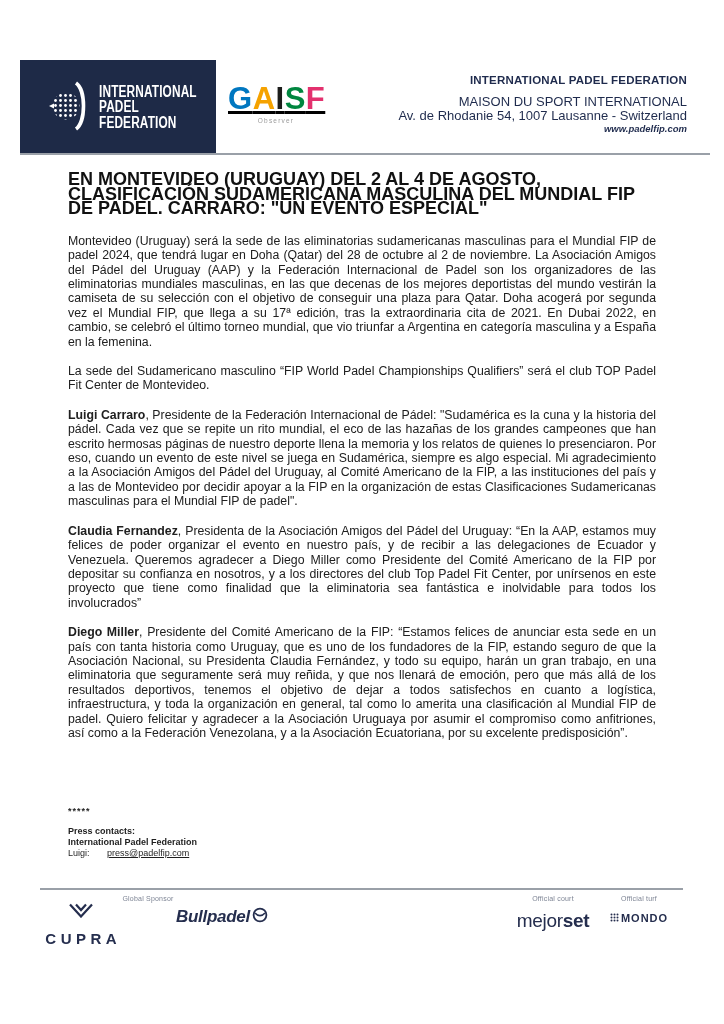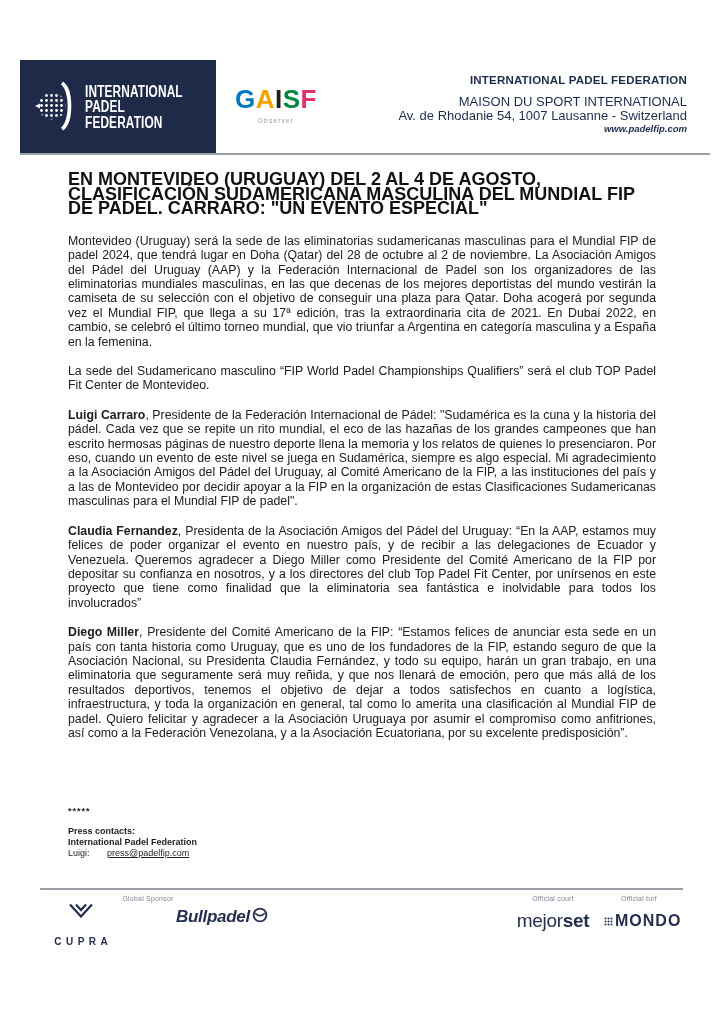--- a/index.html
+++ b/index.html
@@ -14,40 +14,40 @@
 
   
   .ipf-logo-box {
     position: absolute;
     left: 20px; top: 60px;
     width: 196px; height: 94px;
     background: #1e2a47;
     display: flex;
     align-items: center;
     gap: 7px;
-    padding-left: 14px;
+    padding-left: 28px;
     box-sizing: border-box;
   }
   .ipf-logo-text {
     color: #ffffff;
     font-weight: bold;
     font-size: 16px;
     line-height: 15.5px;
     letter-spacing: 0.2px;
     transform: scaleX(0.74);
     transform-origin: left center;
     white-space: nowrap;
   }
   .gaisf {
     position: absolute;
     left: 228px; top: 84px;
     width: 96px;
     text-align: center;
   }
-  .gaisf-letters { font-size: 26px; font-weight: 800; letter-spacing: 0.5px; line-height: 30px; }
+  .gaisf-letters { font-size: 31px; font-weight: 800; letter-spacing: 0.5px; line-height: 30px; text-decoration: underline; }
   .gaisf-sub { font-size: 6.5px; color: #9b9b9b; letter-spacing: 1.2px; margin-top: 3px; }
 
   .header-contact {
     position: absolute;
     right: 37px; top: 74px;
     text-align: right;
     color: #1f2b4d;
   }
   .header-contact .org { font-size: 11.5px; font-weight: bold; letter-spacing: 0.2px; margin-bottom: 9px; }
   .header-contact .line { font-size: 13px; line-height: 13.5px; }
@@ -109,33 +109,33 @@
 
   
   .sponsor-label {
     font-size: 7px;
     color: #7d8494;
     letter-spacing: 0.2px;
     text-align: center;
   }
   .global-label { position: absolute; left: 103px; top: 895px; width: 90px; }
   .cupra-group { position: absolute; left: 33px; top: 903px; width: 96px; text-align: center; color: #252e4e; }
-  .cupra-text { font-size: 10px; font-weight: 600; letter-spacing: 4.5px; margin-top: 14px; text-indent: 4.5px; }
+  .cupra-text { font-size: 15px; font-weight: 600; letter-spacing: 4.5px; margin-top: 8px; text-indent: 4.5px; }
   .bullpadel-group {
     position: absolute; left: 176px; top: 907px;
     display: flex; align-items: center; gap: 2px;
     color: #252e4e;
   }
   .bullpadel-text { font-size: 17px; font-weight: 800; font-style: italic; letter-spacing: -0.3px; }
   .mejorset-group { position: absolute; left: 516px; top: 895px; width: 74px; text-align: center; color: #252e4e; }
   .mejorset-logo { margin-top: 8px; font-size: 19px; letter-spacing: -0.3px; }
   .mejorset-logo .m1 { font-weight: 500; }
   .mejorset-logo .m2 { font-weight: 800; }
   .mondo-group { position: absolute; left: 604px; top: 895px; width: 70px; text-align: center; color: #252e4e; }
-  .mondo-logo { margin-top: 10px; display: inline-flex; align-items: flex-end; gap: 2px; font-size: 16px; font-weight: 800; letter-spacing: 1px; }
+  .mondo-logo { margin-top: 10px; display: inline-flex; align-items: flex-end; gap: 2px; font-size: 11px; font-weight: 800; letter-spacing: 1px; }
 </style>
 </head>
 <body>
 
 <div class="page">
 
   <div class="ipf-logo-box">
     <span>
       <svg width="44" height="54" viewBox="0 0 44 54">
         <defs>

